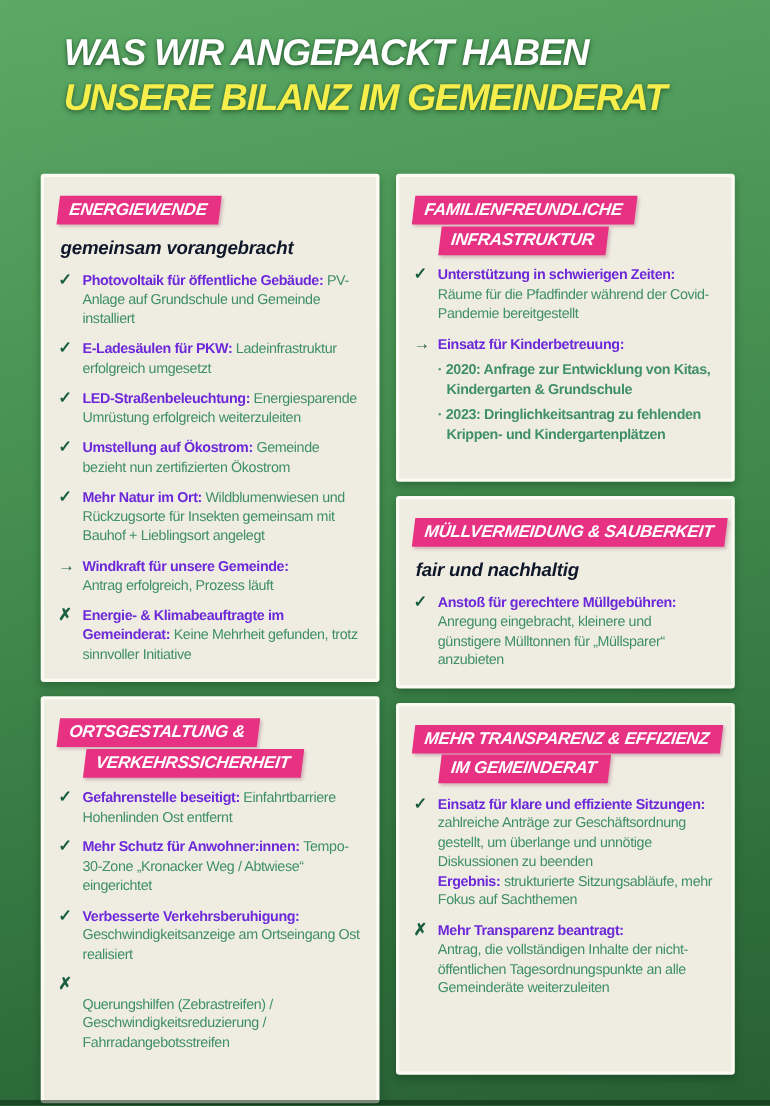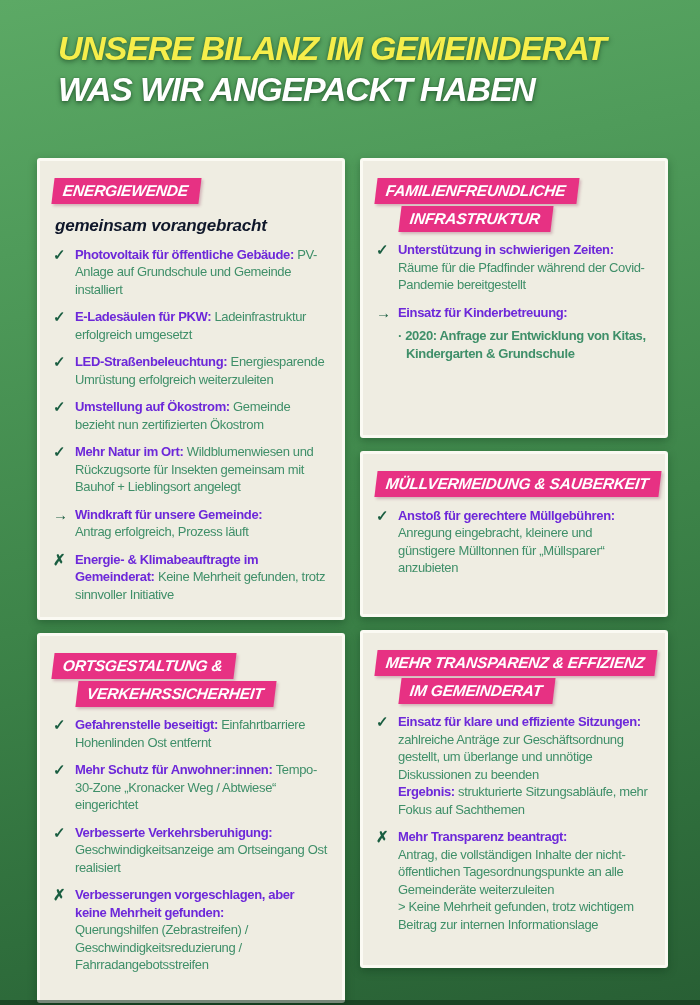--- a/index.html
+++ b/index.html
@@ -41,22 +41,22 @@
   .itext{font-size:13px;line-height:17.5px;letter-spacing:-0.35px;}
   .seg-b{font-weight:700;color:#6d28d9;}
   .seg-r{color:#3f8f69;}
   .sub{margin-top:6px;padding-left:8px;text-indent:-8px;color:#3f8f69;font-weight:bold;}
 </style>
 </head>
 <body>
 
 <div class="page">
   <div class="header">
+    <span class="hline hline1">WAS WIR ANGEPACKT HABEN</span>
     <span class="hline hline2">UNSERE BILANZ IM GEMEINDERAT</span>
-    <span class="hline hline1">WAS WIR ANGEPACKT HABEN</span>
   </div>
   <div class="col col-left">
       <section class="card">
         <div class="banners">
           <div class="banner-row"><span class="banner">ENERGIEWENDE</span></div>
         </div>
         <div class="subtitle">gemeinsam vorangebracht</div>
         <div class="item">
           <span class="licon">✓</span>
           <div class="itext"><span class="seg-b">Photovoltaik für öffentliche Gebäude: </span><span class="seg-r">PV-Anlage auf Grundschule und Gemeinde installiert</span></div>
@@ -98,56 +98,57 @@
         <div class="item">
           <span class="licon">✓</span>
           <div class="itext"><span class="seg-b">Mehr Schutz für Anwohner:innen: </span><span class="seg-r">Tempo-30-Zone „Kronacker Weg / Abtwiese“ eingerichtet</span></div>
         </div>
         <div class="item">
           <span class="licon">✓</span>
           <div class="itext"><span class="seg-b">Verbesserte Verkehrsberuhigung: </span><span class="seg-r">Geschwindigkeitsanzeige am Ortseingang Ost realisiert</span></div>
         </div>
         <div class="item">
           <span class="licon">✗</span>
-          <div class="itext"><span class="seg-b">Verbesserungen vorgeschlagen, aber keine Mehrheit gefunden: </span><br><span class="seg-r">Querungshilfen (Zebrastreifen) / Geschwindigkeitsreduzierung / Fahrradangebotsstreifen</span></div>
+          <div class="itext"><br><span class="seg-r">Querungshilfen (Zebrastreifen) / Geschwindigkeitsreduzierung / Fahrradangebotsstreifen</span></div>
         </div>
       </section>
     </div>
   <div class="col col-right">
       <section class="card">
         <div class="banners">
           <div class="banner-row"><span class="banner">FAMILIENFREUNDLICHE</span></div>
           <div class="banner-row indent"><span class="banner">INFRASTRUKTUR</span></div>
         </div>
         <div class="item">
           <span class="licon">✓</span>
           <div class="itext"><span class="seg-b">Unterstützung in schwierigen Zeiten: </span><span class="seg-r">Räume für die Pfadfinder während der Covid-Pandemie bereitgestellt</span></div>
         </div>
         <div class="item">
           <span class="licon">→</span>
-          <div class="itext"><span class="seg-b">Einsatz für Kinderbetreuung:</span><div class="sub">· 2020: Anfrage zur Entwicklung von Kitas, Kindergarten &amp; Grundschule</div></div>
+          <div class="itext"><span class="seg-b">Einsatz für Kinderbetreuung:</span><div class="sub">· 2020: Anfrage zur Entwicklung von Kitas, Kindergarten &amp; Grundschule</div><div class="sub">· 2023: Dringlichkeitsantrag zu fehlenden Krippen- und Kindergartenplätzen</div></div>
         </div>
       </section>
       <section class="card">
         <div class="banners">
           <div class="banner-row"><span class="banner">MÜLLVERMEIDUNG &amp; SAUBERKEIT</span></div>
         </div>
+        <div class="subtitle">fair und nachhaltig</div>
         <div class="item">
           <span class="licon">✓</span>
           <div class="itext"><span class="seg-b">Anstoß für gerechtere Müllgebühren: </span><span class="seg-r">Anregung eingebracht, kleinere und günstigere Mülltonnen für „Müllsparer“ anzubieten</span></div>
         </div>
       </section>
       <section class="card">
         <div class="banners">
           <div class="banner-row"><span class="banner">MEHR TRANSPARENZ &amp; EFFIZIENZ</span></div>
           <div class="banner-row indent"><span class="banner">IM GEMEINDERAT</span></div>
         </div>
         <div class="item">
           <span class="licon">✓</span>
           <div class="itext"><span class="seg-b">Einsatz für klare und effiziente Sitzungen: </span><span class="seg-r">zahlreiche Anträge zur Geschäftsordnung gestellt, um überlange und unnötige Diskussionen zu beenden</span><br><span class="seg-b">Ergebnis:</span><span class="seg-r"> strukturierte Sitzungsabläufe, mehr Fokus auf Sachthemen</span></div>
         </div>
         <div class="item">
           <span class="licon">✗</span>
-          <div class="itext"><span class="seg-b">Mehr Transparenz beantragt:</span><br><span class="seg-r">Antrag, die vollständigen Inhalte der nicht-öffentlichen Tagesordnungspunkte an alle Gemeinderäte weiterzuleiten</span><br><span class="seg-r">&gt; Keine Mehrheit gefunden, trotz wichtigem Beitrag zur internen Informationslage</span></div>
+          <div class="itext"><span class="seg-b">Mehr Transparenz beantragt:</span><br><span class="seg-r">Antrag, die vollständigen Inhalte der nicht-öffentlichen Tagesordnungspunkte an alle Gemeinderäte weiterzuleiten</span><br></div>
         </div>
       </section>
     </div>
 </div>
 
 </body></html>

